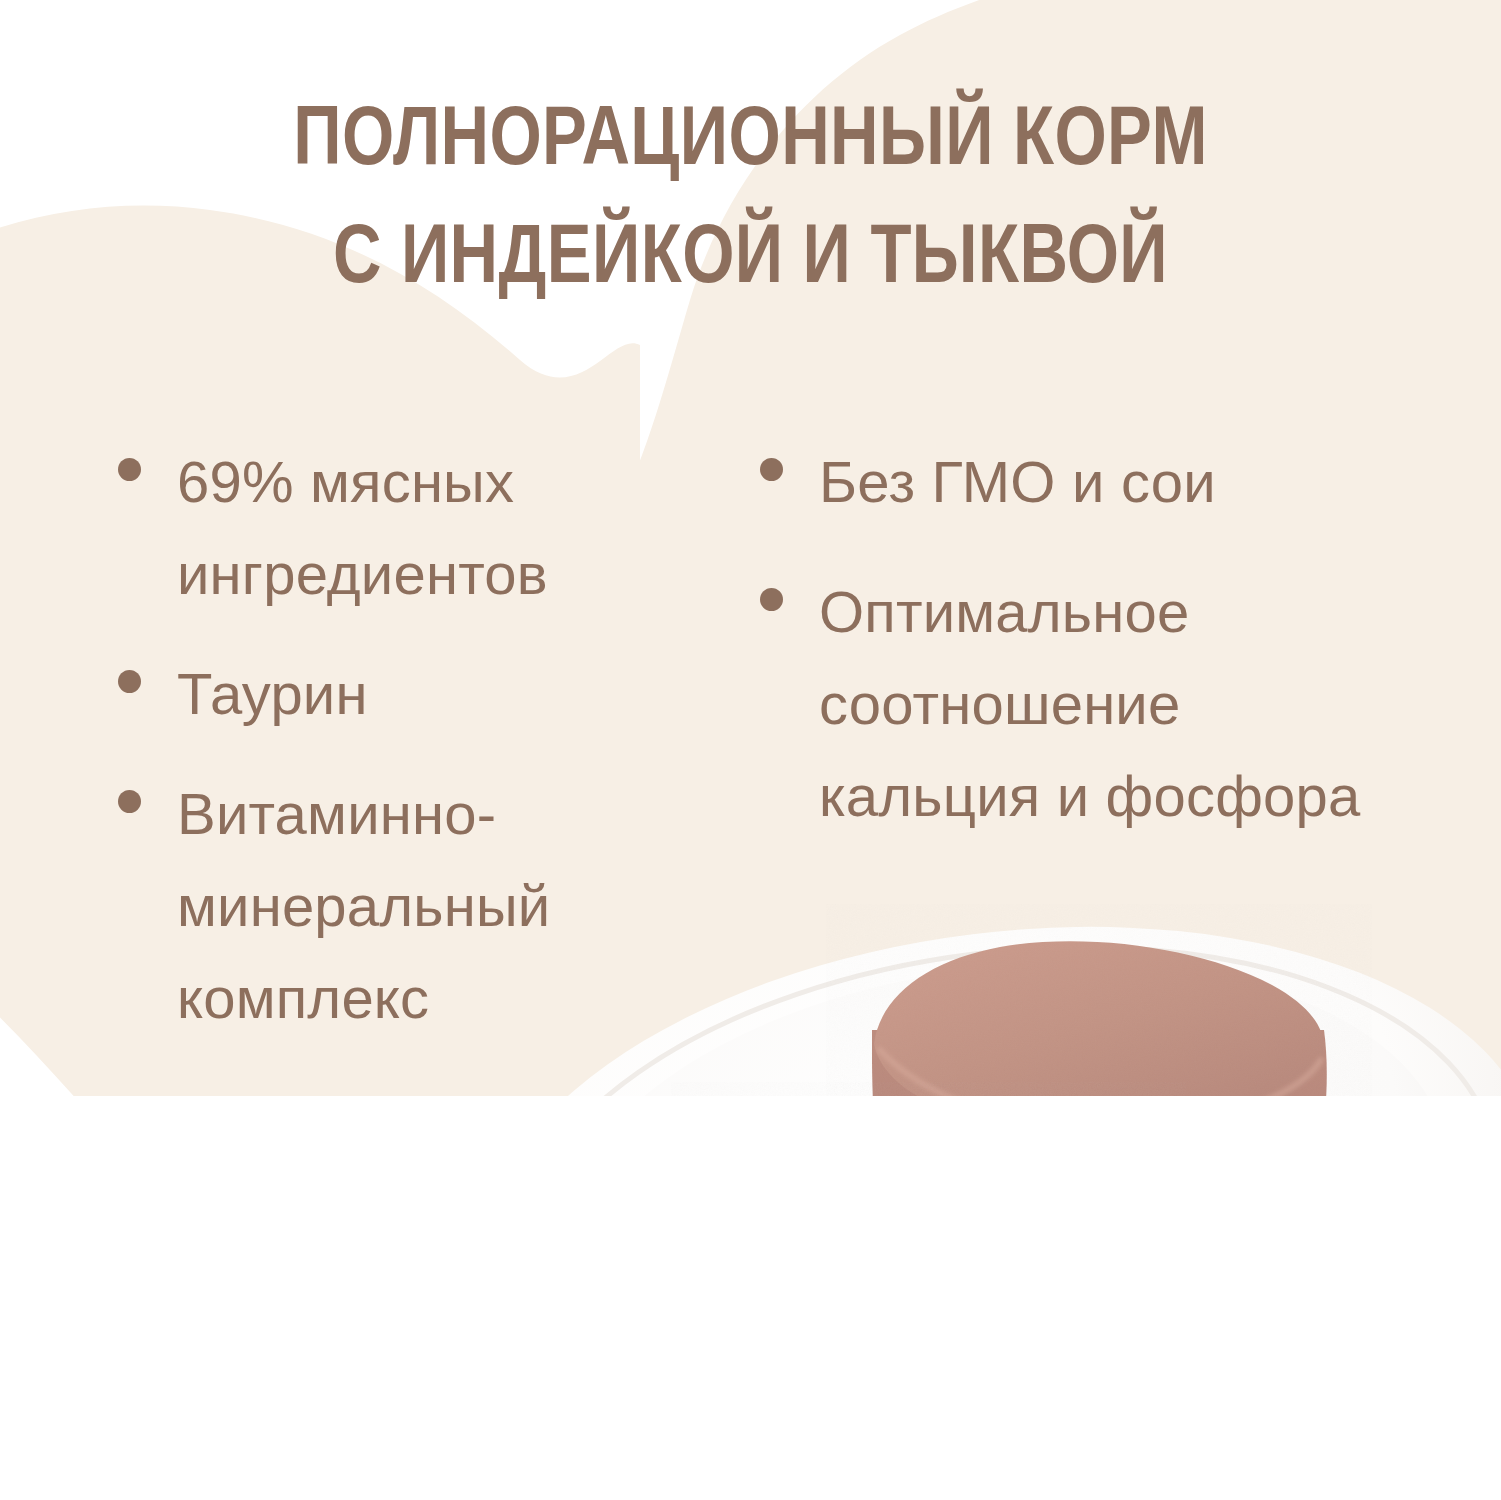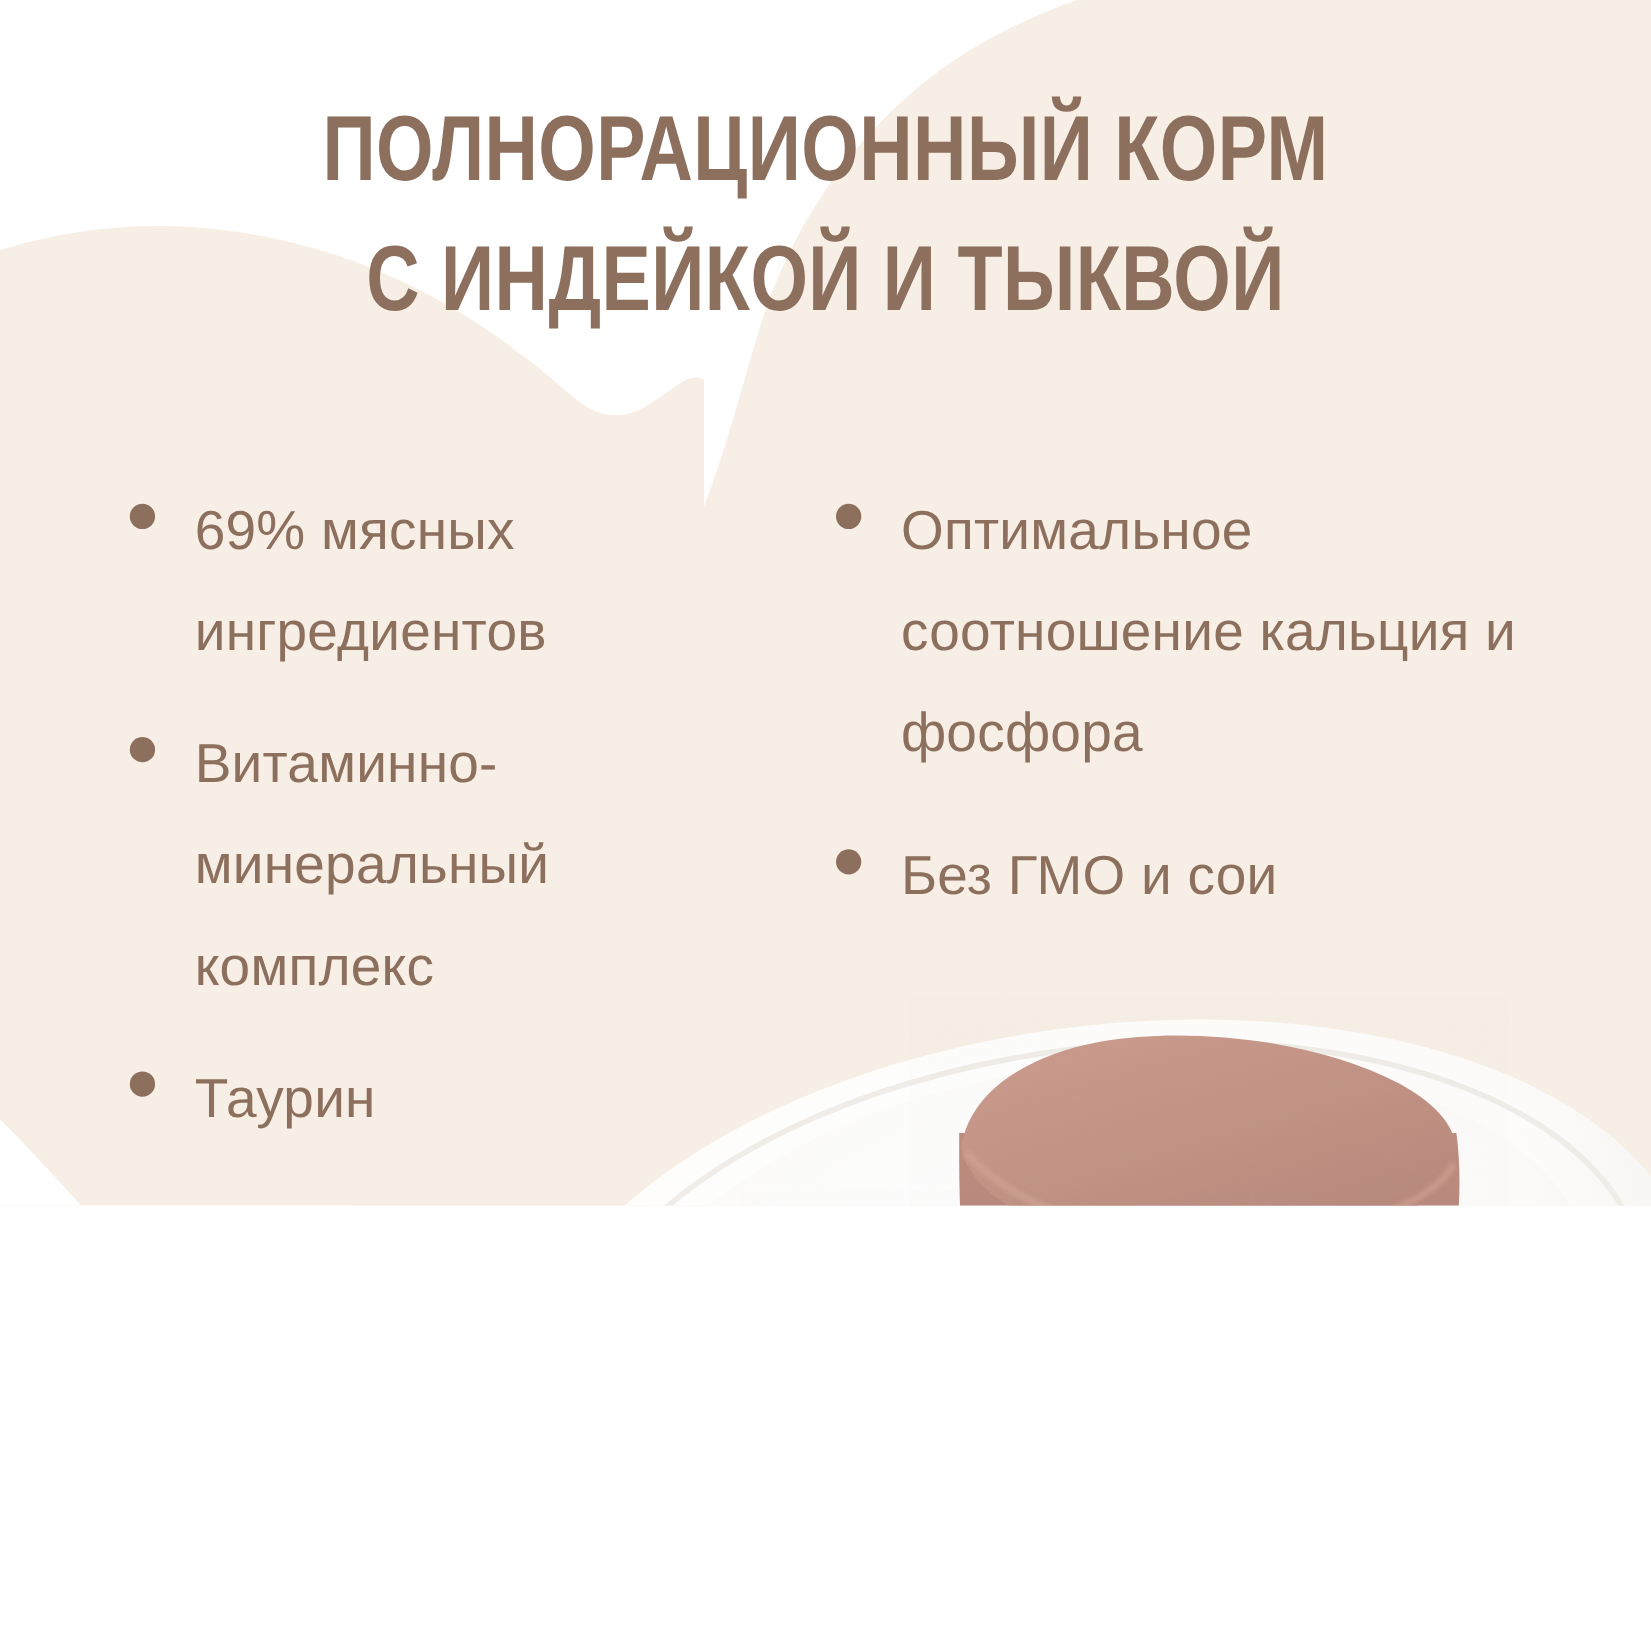--- a/index.html
+++ b/index.html
@@ -66,21 +66,21 @@
     width:23px;height:23px;
     border-radius:50%;
     background:#8d6f5d;
     margin-top:22px;
     margin-right:36px;
   }
   .bullet-text{
     color:#8d6f5d;
     font-family:"Liberation Sans","DejaVu Sans",sans-serif;
     font-weight:400;
-    font-size:50px;
+    font-size:58px;
     line-height:92px;
     letter-spacing:0.2px;
   }
   #col-left .bullet-item:nth-child(1){ margin-bottom:28px; }
   #col-left .bullet-item:nth-child(2){ margin-bottom:28px; }
   #col-right .bullet-item:nth-child(1){ margin-bottom:38px; }
 </style>
 </head>
 <body>
 
@@ -233,32 +233,32 @@
     <span class="title-line">С ИНДЕЙКОЙ И ТЫКВОЙ</span>
   </div>
 
   <div class="bullet-col" id="col-left">
     <div class="bullet-item">
       <span class="bullet-dot"></span>
       <span class="bullet-text">69% мясных ингредиентов</span>
     </div>
     <div class="bullet-item">
       <span class="bullet-dot"></span>
+      <span class="bullet-text">Таурин</span>
+    </div>
+    <div class="bullet-item">
+      <span class="bullet-dot"></span>
       <span class="bullet-text">Витаминно-минеральный комплекс</span>
     </div>
-    <div class="bullet-item">
-      <span class="bullet-dot"></span>
-      <span class="bullet-text">Таурин</span>
-    </div>
   </div>
 
   <div class="bullet-col" id="col-right">
     <div class="bullet-item">
       <span class="bullet-dot"></span>
+      <span class="bullet-text">Без ГМО и сои</span>
+    </div>
+    <div class="bullet-item">
+      <span class="bullet-dot"></span>
       <span class="bullet-text">Оптимальное соотношение кальция и фосфора</span>
     </div>
-    <div class="bullet-item">
-      <span class="bullet-dot"></span>
-      <span class="bullet-text">Без ГМО и сои</span>
-    </div>
   </div>
 
 </div>
 
 </body></html>

